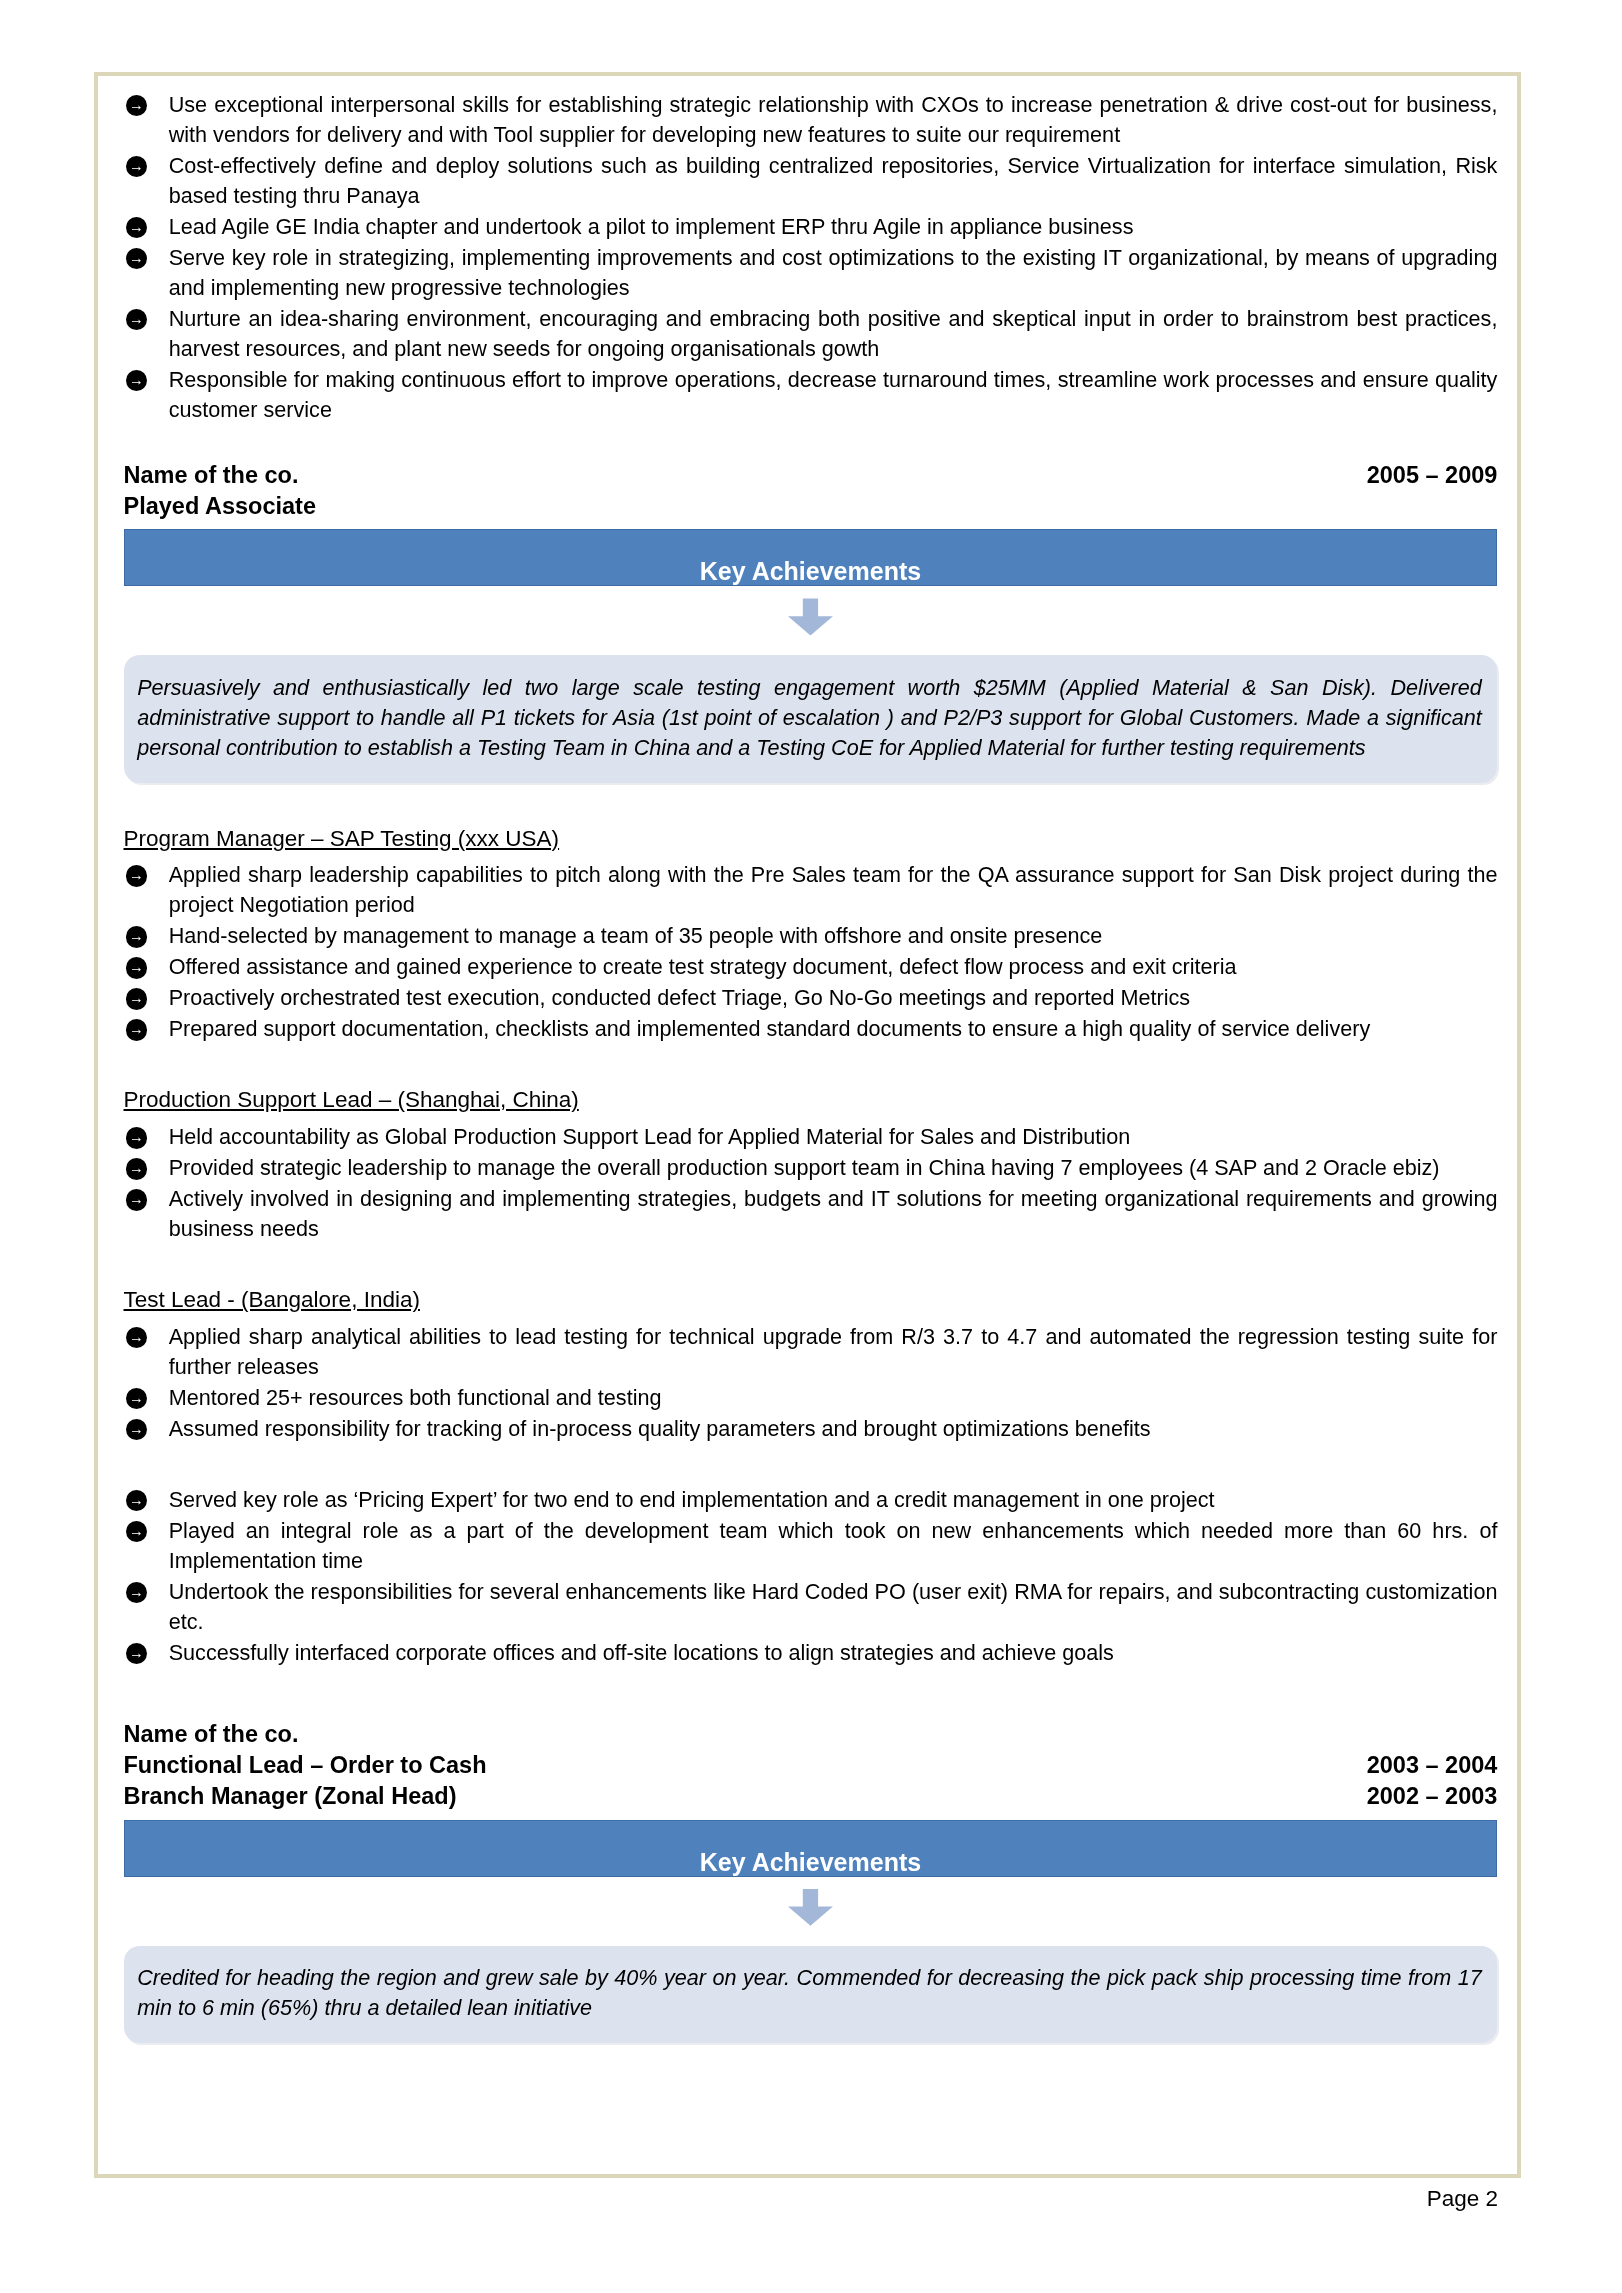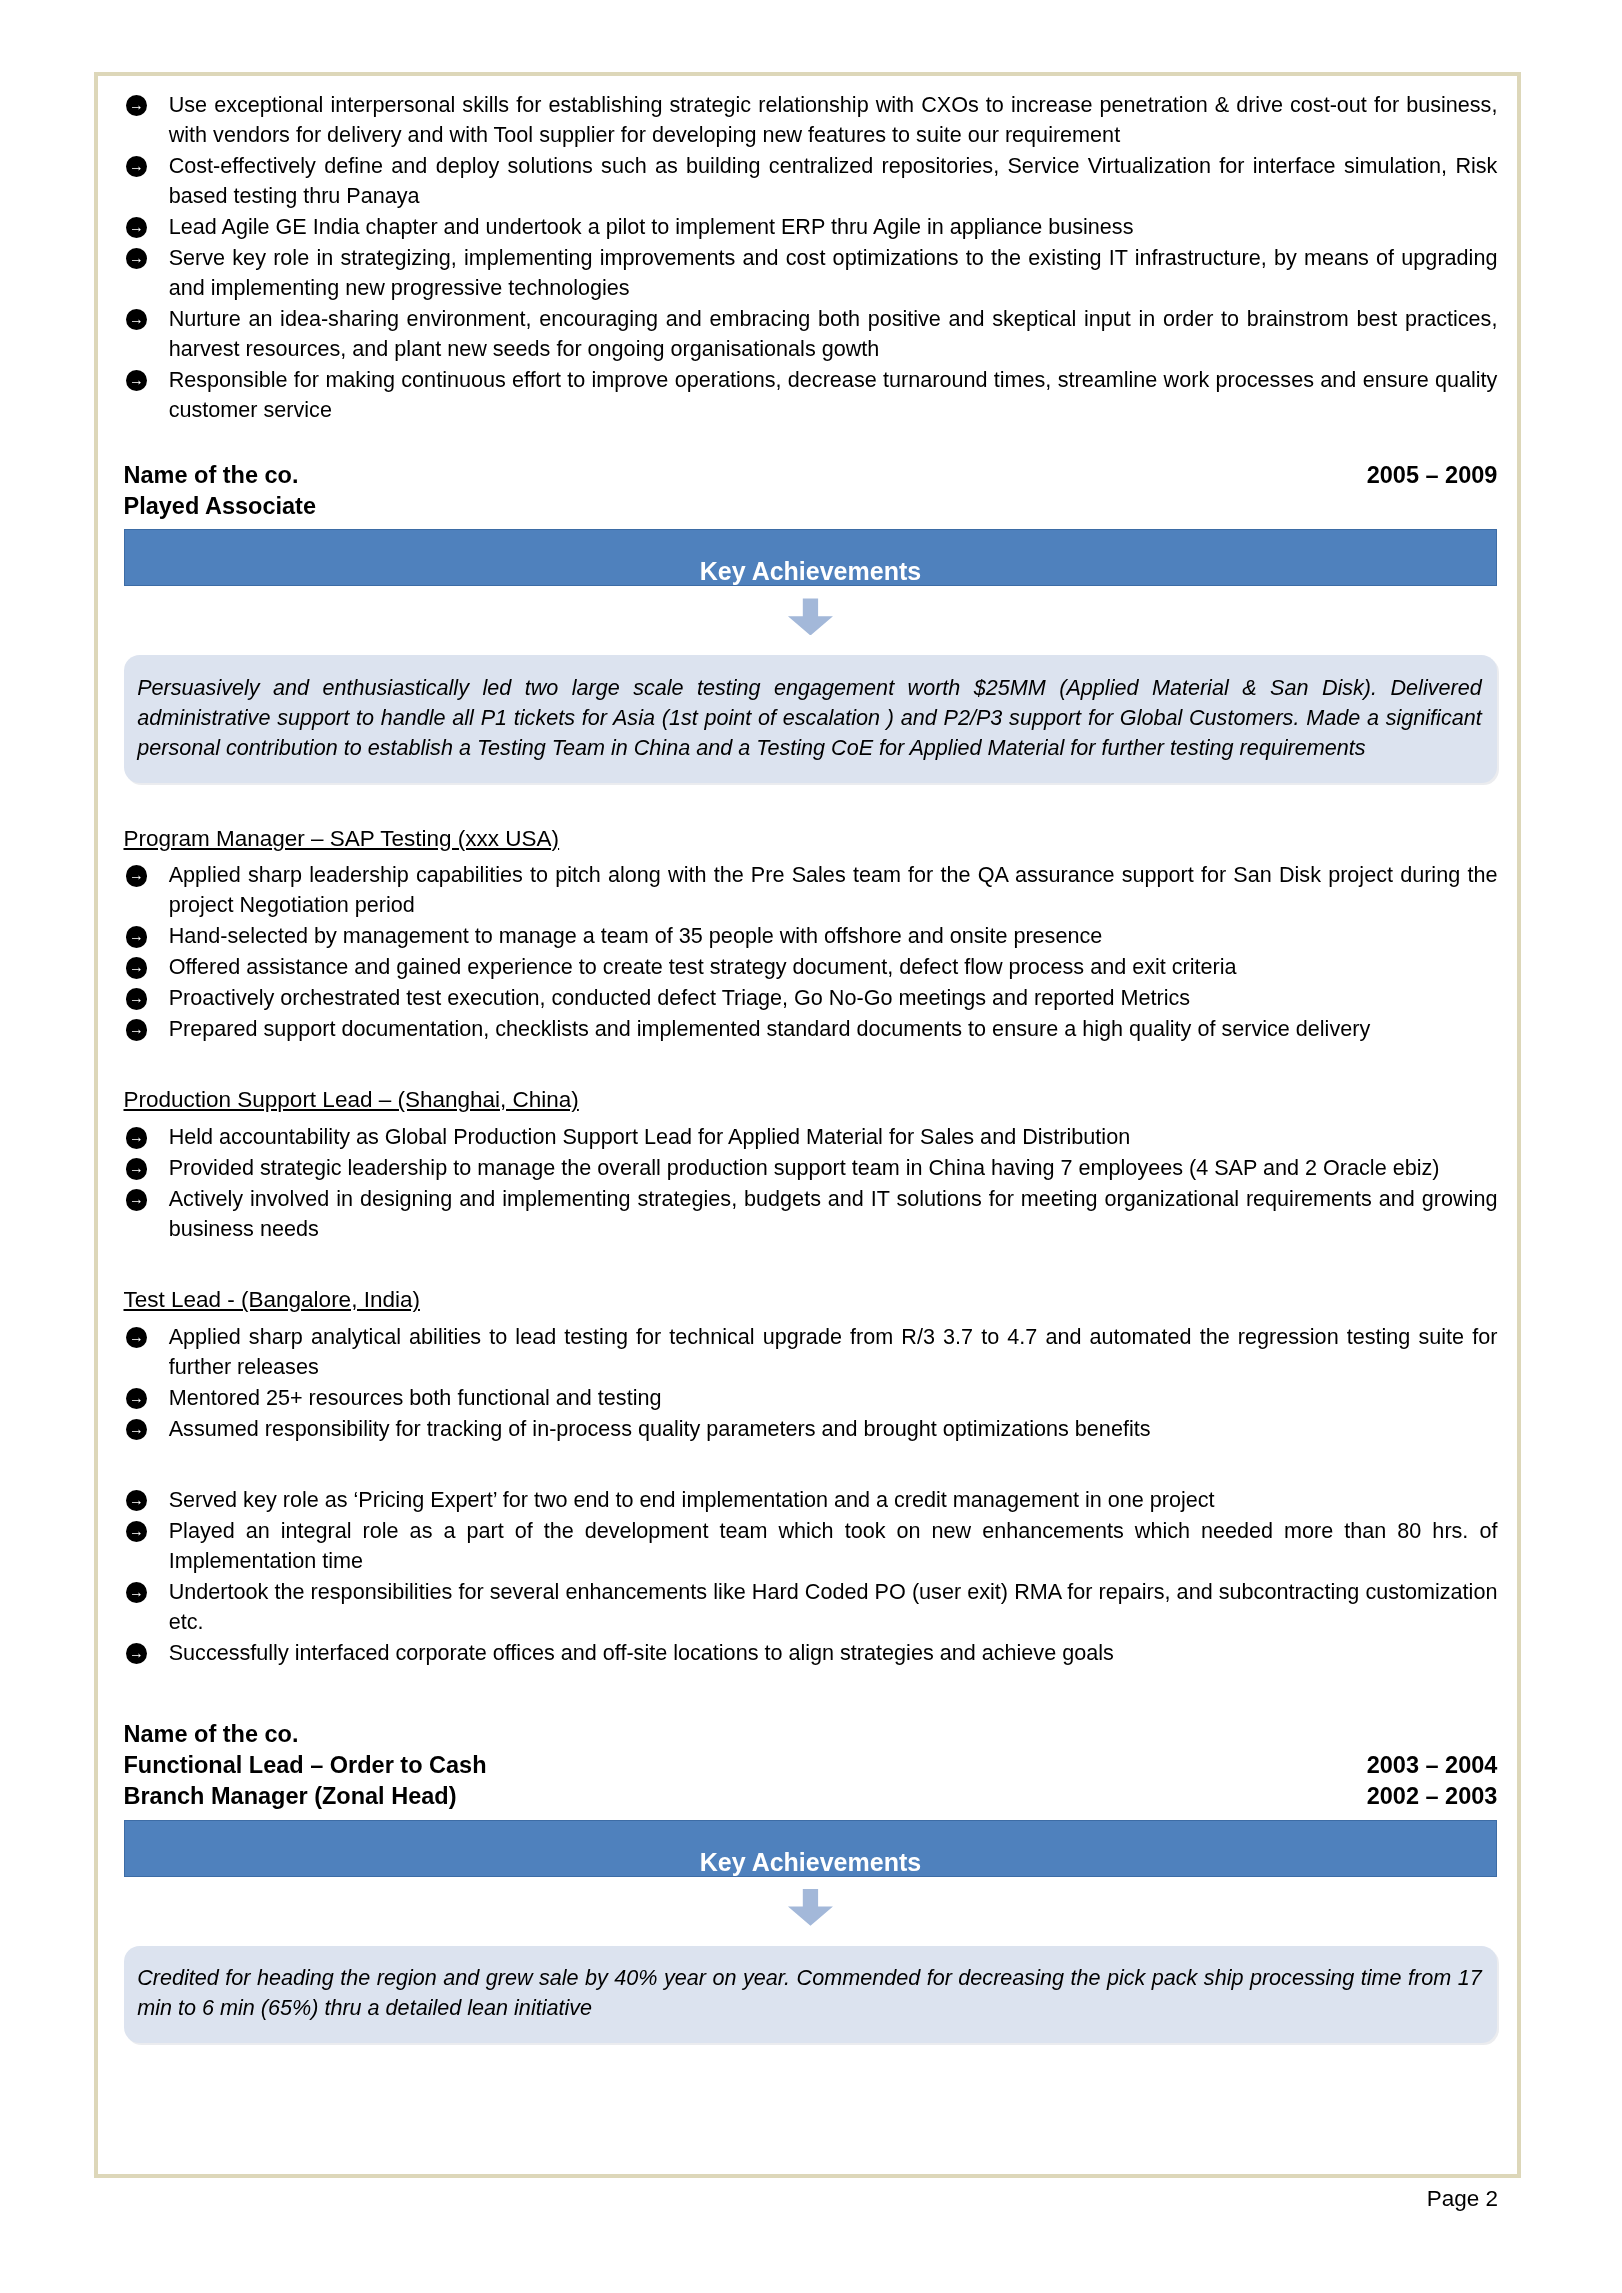--- a/index.html
+++ b/index.html
@@ -119,21 +119,21 @@
       <li>
           <span class="blt">→</span>
           <span class="btxt">Cost-effectively define and deploy solutions such as building centralized repositories, Service Virtualization for interface simulation, Risk based testing thru Panaya</span>
         </li>
       <li>
           <span class="blt">→</span>
           <span class="btxt">Lead Agile GE India chapter and undertook a pilot to implement ERP thru Agile in appliance business</span>
         </li>
       <li>
           <span class="blt">→</span>
-          <span class="btxt">Serve key role in strategizing, implementing improvements and cost optimizations to the existing IT infrastructure, by means of upgrading and implementing new progressive technologies</span>
+          <span class="btxt">Serve key role in strategizing, implementing improvements and cost optimizations to the existing IT organizational, by means of upgrading and implementing new progressive technologies</span>
         </li>
       <li>
           <span class="blt">→</span>
           <span class="btxt">Nurture an idea-sharing environment, encouraging and embracing both positive and skeptical input in order to brainstrom best practices, harvest resources, and plant new seeds for ongoing organisationals gowth</span>
         </li>
       <li>
           <span class="blt">→</span>
           <span class="btxt">Responsible for making continuous effort to improve operations, decrease turnaround times, streamline work processes and ensure quality customer service</span>
         </li>
     </ul>
@@ -221,21 +221,21 @@
     </div>
 
     <div class="role-section">
       <ul class="blist">
         <li>
             <span class="blt">→</span>
             <span class="btxt">Served key role as ‘Pricing Expert’ for two end to end implementation and a credit management in one project</span>
           </li>
         <li>
             <span class="blt">→</span>
-            <span class="btxt">Played an integral role as a part of the development team which took on new enhancements which needed more than 80 hrs. of Implementation time</span>
+            <span class="btxt">Played an integral role as a part of the development team which took on new enhancements which needed more than 60 hrs. of Implementation time</span>
           </li>
         <li>
             <span class="blt">→</span>
             <span class="btxt">Undertook the responsibilities for several enhancements like Hard Coded PO (user exit) RMA for repairs, and subcontracting customization etc.</span>
           </li>
         <li>
             <span class="blt">→</span>
             <span class="btxt">Successfully interfaced corporate offices and off-site locations to align strategies and achieve goals</span>
           </li>
       </ul>

